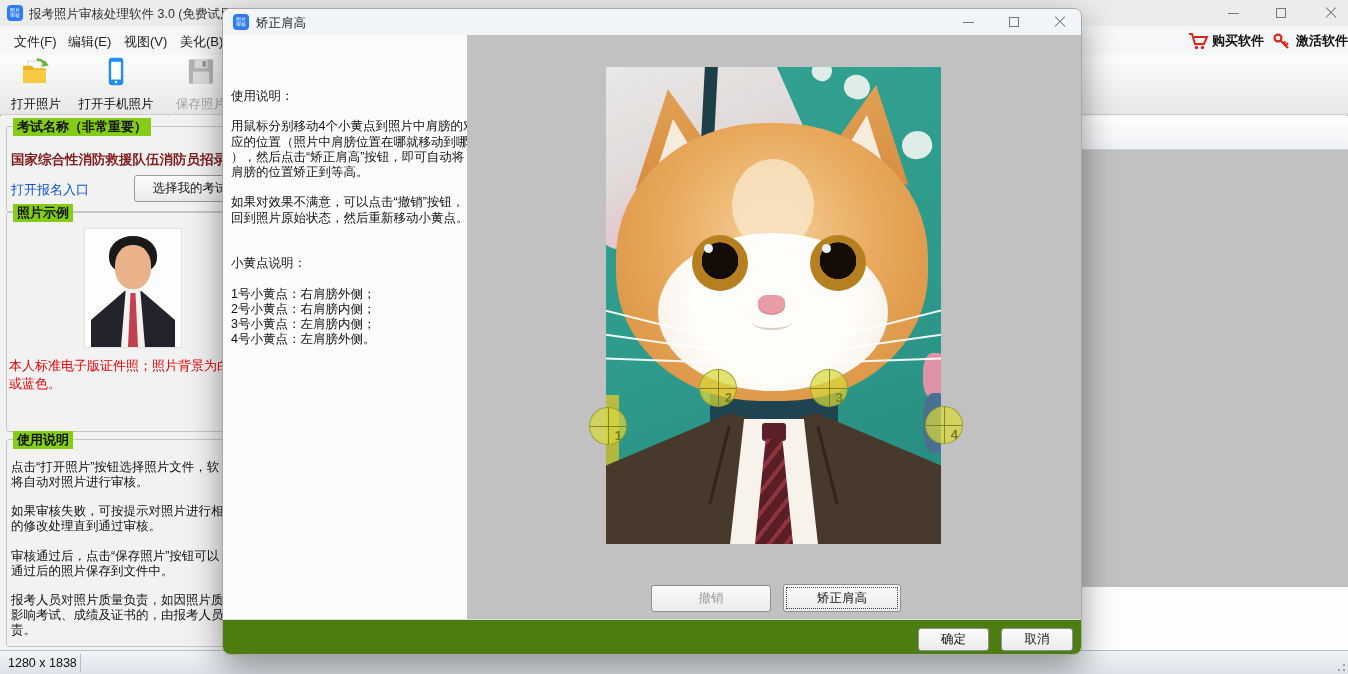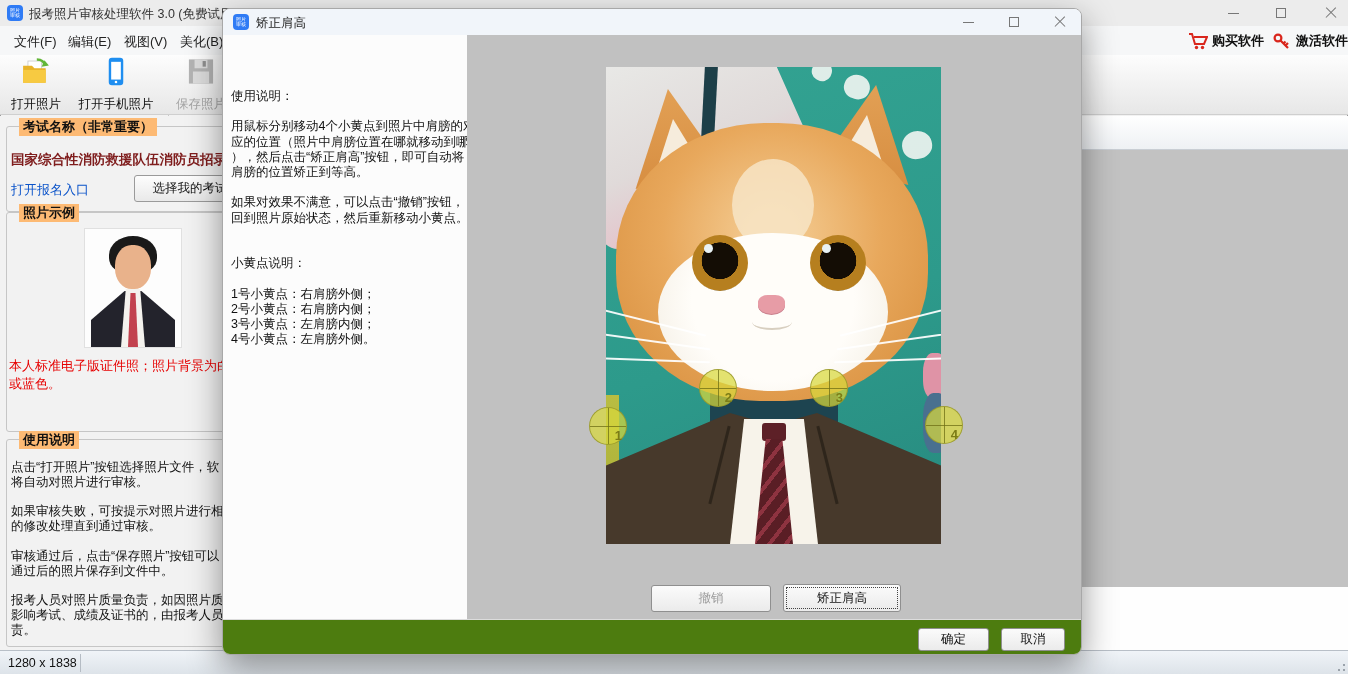--- a/index.html
+++ b/index.html
@@ -26,21 +26,21 @@
   .toolbar{position:absolute;left:0;top:55px;width:1348px;height:60px;
            background:linear-gradient(#fdfdfd,#e7e7e7);border-bottom:1px solid #cfcfcf;}
   .tool-btn{position:absolute;top:2px;height:56px;display:flex;flex-direction:column;align-items:center;justify-content:flex-start;}
   .tool-btn .lbl{font-size:12.5px;color:#111;margin-top:10px;white-space:nowrap;}
   .tool-btn.disabled .lbl{color:#a4a4a4;}
   .tool-sep{position:absolute;left:168px;top:60px;width:1px;height:50px;background:#c8c8c8;}
   .save-partial{position:absolute;left:213px;top:94px;font-size:12.5px;color:#a4a4a4;}
   
   .left-panel{position:absolute;left:0;top:116px;width:222px;height:534px;background:#f2f2f2;overflow:hidden;}
   .groupbox{position:absolute;border:1px solid #c6c6c6;border-radius:3px;}
-  .groupbox .gb-title{position:absolute;top:-9px;left:12px;background:#fdba74;padding:0 4px;
+  .groupbox .gb-title{position:absolute;top:-9px;left:6px;background:#84cc16;padding:0 4px;
                       font-size:13px;font-weight:bold;color:#111;white-space:nowrap;}
   .exam-name{position:absolute;left:4px;top:24px;font-size:13.5px;font-weight:bold;color:#7f1d1d;white-space:nowrap;}
   .signup-link{position:absolute;left:4px;top:54px;font-size:13px;color:#0a53c9;white-space:nowrap;}
   .choose-btn{position:absolute;left:127px;top:48px;width:112px;height:27px;
               background:linear-gradient(#fdfdfd,#e9e9e9);border:1px solid #9a9a9a;border-radius:3px;
               font-size:12.5px;color:#111;display:flex;align-items:center;justify-content:center;white-space:nowrap;}
   .warning-text{position:absolute;left:2px;top:144px;font-size:13px;color:#e60000;line-height:18px;white-space:pre;}
   .usage-text{position:absolute;left:4px;top:20px;font-size:12.5px;color:#111;line-height:14.8px;white-space:pre;}
   
   .sample-photo{position:absolute;left:78px;top:16px;width:96px;height:118px;background:#fdfdfd;
@@ -75,21 +75,21 @@
   .dlg-title{position:absolute;left:33px;top:6px;font-size:12.5px;color:#222;}
   .dlg-left{position:absolute;left:0;top:26px;width:244px;height:584px;background:#fcfcfc;overflow:hidden;}
   .dlg-instructions{position:absolute;left:8px;top:12px;font-size:12.5px;color:#111;line-height:15.2px;white-space:pre;margin-top:42px;}
   .dlg-content{position:absolute;left:244px;top:26px;width:616px;height:584px;background:#c1c1c1;}
   .dlg-footer{position:absolute;left:0;top:610px;width:100%;height:37px;background:#4d7c0f;border-top:1px solid #dcdcdc;}
   .btn{position:absolute;background:linear-gradient(#fbfbfb,#ebebeb);border:1px solid #8f8f8f;border-radius:3px;
        font-size:12.5px;color:#111;display:flex;align-items:center;justify-content:center;}
   .btn-undo{left:184px;top:550px;width:120px;height:27px;color:#9d9d9d;}
   .btn-correct{left:316px;top:549px;width:118px;height:28px;outline:1.5px dotted #444;outline-offset:-4px;}
   .btn-ok{left:695px;top:8px;width:71px;height:23px;}
-  .btn-cancel{left:778px;top:8px;width:64px;height:23px;}
+  .btn-cancel{left:778px;top:8px;width:72px;height:23px;}
   
   .photo{position:absolute;left:139px;top:32px;width:335px;height:477px;overflow:hidden;
          background:linear-gradient(160deg,#33a392 0%,#2d9a8b 55%,#27897e 100%);}
   .ph-fabric{position:absolute;left:-50px;top:-60px;width:230px;height:210px;transform:rotate(-24deg);
              background:linear-gradient(#f5f1ef,#e9dddd 70%,#edc7cf);border-radius:18px;opacity:.95;}
   .ph-pole{position:absolute;left:96px;top:-4px;width:13px;height:118px;background:#1d3f48;transform:rotate(3deg);}
   .ph-heart{position:absolute;background:#f2f5f2;opacity:.9;border-radius:50% 50% 46% 46%;}
   .ph-blob-pink{position:absolute;right:-6px;top:286px;width:24px;height:46px;background:#df93a6;border-radius:40%;}
   .ph-blob-blue{position:absolute;right:-8px;top:326px;width:26px;height:60px;background:#49708f;border-radius:40%;}
   .ph-strip{position:absolute;left:0;top:328px;width:13px;height:149px;background:linear-gradient(#b9bd42,#a9ad36);}

